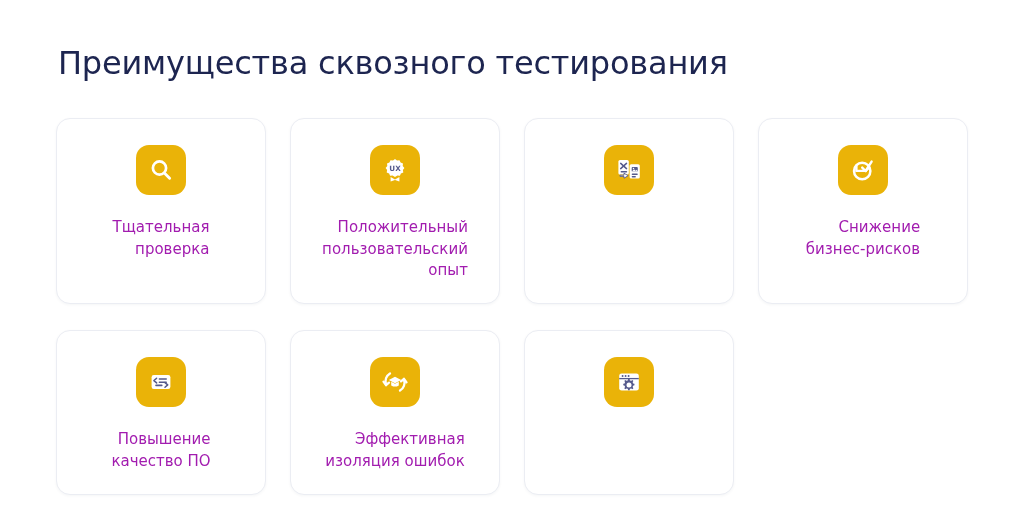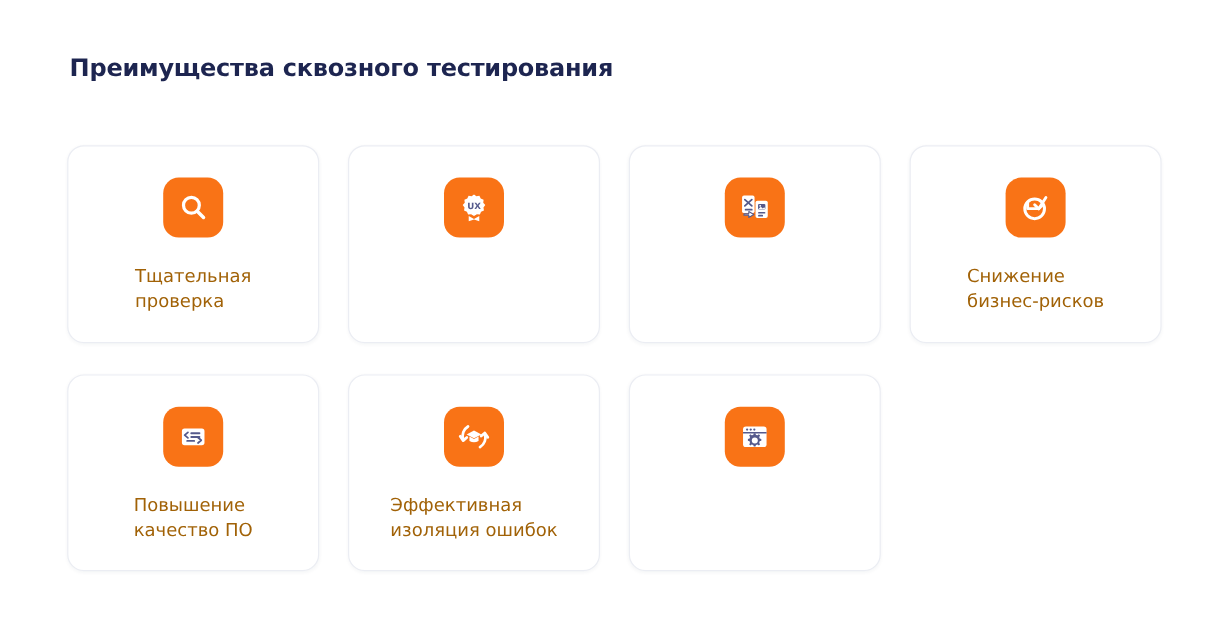--- a/index.html
+++ b/index.html
@@ -15,25 +15,25 @@
   }
   .page {
     position: relative;
     width: 1024px;
     height: 527px;
     background: #ffffff;
     box-sizing: border-box;
     padding: 44px 56px 0 56px;
   }
   .page-title {
-    font-size: 20px;
-    font-weight: bold;
+    font-size: 32px;
+    font-weight: normal;
     color: #1d2550;
     letter-spacing: -0.2px;
-    margin: 0 0 53px 2px;
+    margin: 0 0 36px 2px;
     line-height: 1.2;
   }
   .card-grid {
     display: grid;
     grid-template-columns: repeat(4, 1fr);
     column-gap: 24px;
     row-gap: 26px;
   }
   .card {
     background: #ffffff;
@@ -45,35 +45,35 @@
     align-items: center;
     justify-content: flex-start;
     padding: 26px 14px 22px 14px;
     box-sizing: border-box;
     min-height: 158px;
   }
   .icon-tile {
     width: 50px;
     height: 50px;
     border-radius: 13px;
-    background: #f97316;
+    background: #eab308;
     display: flex;
     align-items: center;
     justify-content: center;
     flex: none;
     margin-bottom: 22px;
   }
   .icon-tile svg {
     display: block;
   }
   .card-label {
     font-size: 15px;
     line-height: 1.42;
-    color: #a16207;
-    text-align: left;
+    color: #a21caf;
+    text-align: right;
     font-weight: normal;
     white-space: pre-line;
   }
 </style>
 </head>
 <body>
 
 <div class="page">
 
   <h1 class="page-title">Преимущества сквозного тестирования</h1>
@@ -92,20 +92,23 @@
     </div>
 
     <div class="card">
       <div class="icon-tile">
         <svg width="28" height="28" viewBox="0 0 28 28" aria-hidden="true">
           <path d="M14 3.0 L16.0 4.6 L18.5 4.2 L19.6 6.5 L22.0 7.4 L21.7 10.0 L23.4 11.9 L21.9 14.0 L22.3 16.5 L19.9 17.5 L18.9 19.8 L16.4 19.6 L14 21.1 L11.6 19.6 L9.1 19.8 L8.1 17.5 L5.7 16.5 L6.1 14.0 L4.6 11.9 L6.3 10.0 L6.0 7.4 L8.4 6.5 L9.5 4.2 L12.0 4.6 Z" fill="#ffffff"></path>
           <text x="14" y="14.9" text-anchor="middle" font-family="DejaVu Sans, sans-serif" font-size="7.2" font-weight="bold" fill="#555a8c">UX</text>
           <path d="M9.6 21.0 L14 23.5 L18.4 21.0 L18.4 25.4 L14 23.9 L9.6 25.4 Z" fill="#ffffff"></path>
         </svg>
       </div>
+      <div class="card-label">Положительный
+пользовательский
+опыт</div>
     </div>
 
     <div class="card">
       <div class="icon-tile">
         <svg width="28" height="28" viewBox="0 0 28 28" aria-hidden="true">
           <rect x="3.4" y="4.0" width="10.4" height="14.6" rx="1.6" fill="#ffffff"></rect>
           <line x1="5.7" y1="7.4" x2="11.5" y2="12.6" stroke="#555a8c" stroke-width="1.5" stroke-linecap="round"></line>
           <line x1="11.5" y1="7.4" x2="5.7" y2="12.6" stroke="#555a8c" stroke-width="1.5" stroke-linecap="round"></line>
           <rect x="5.6" y="15.0" width="6.6" height="1.5" rx="0.7" fill="#555a8c"></rect>
           <rect x="14.6" y="8.2" width="10.2" height="14.4" rx="1.6" fill="#ffffff"></rect>

